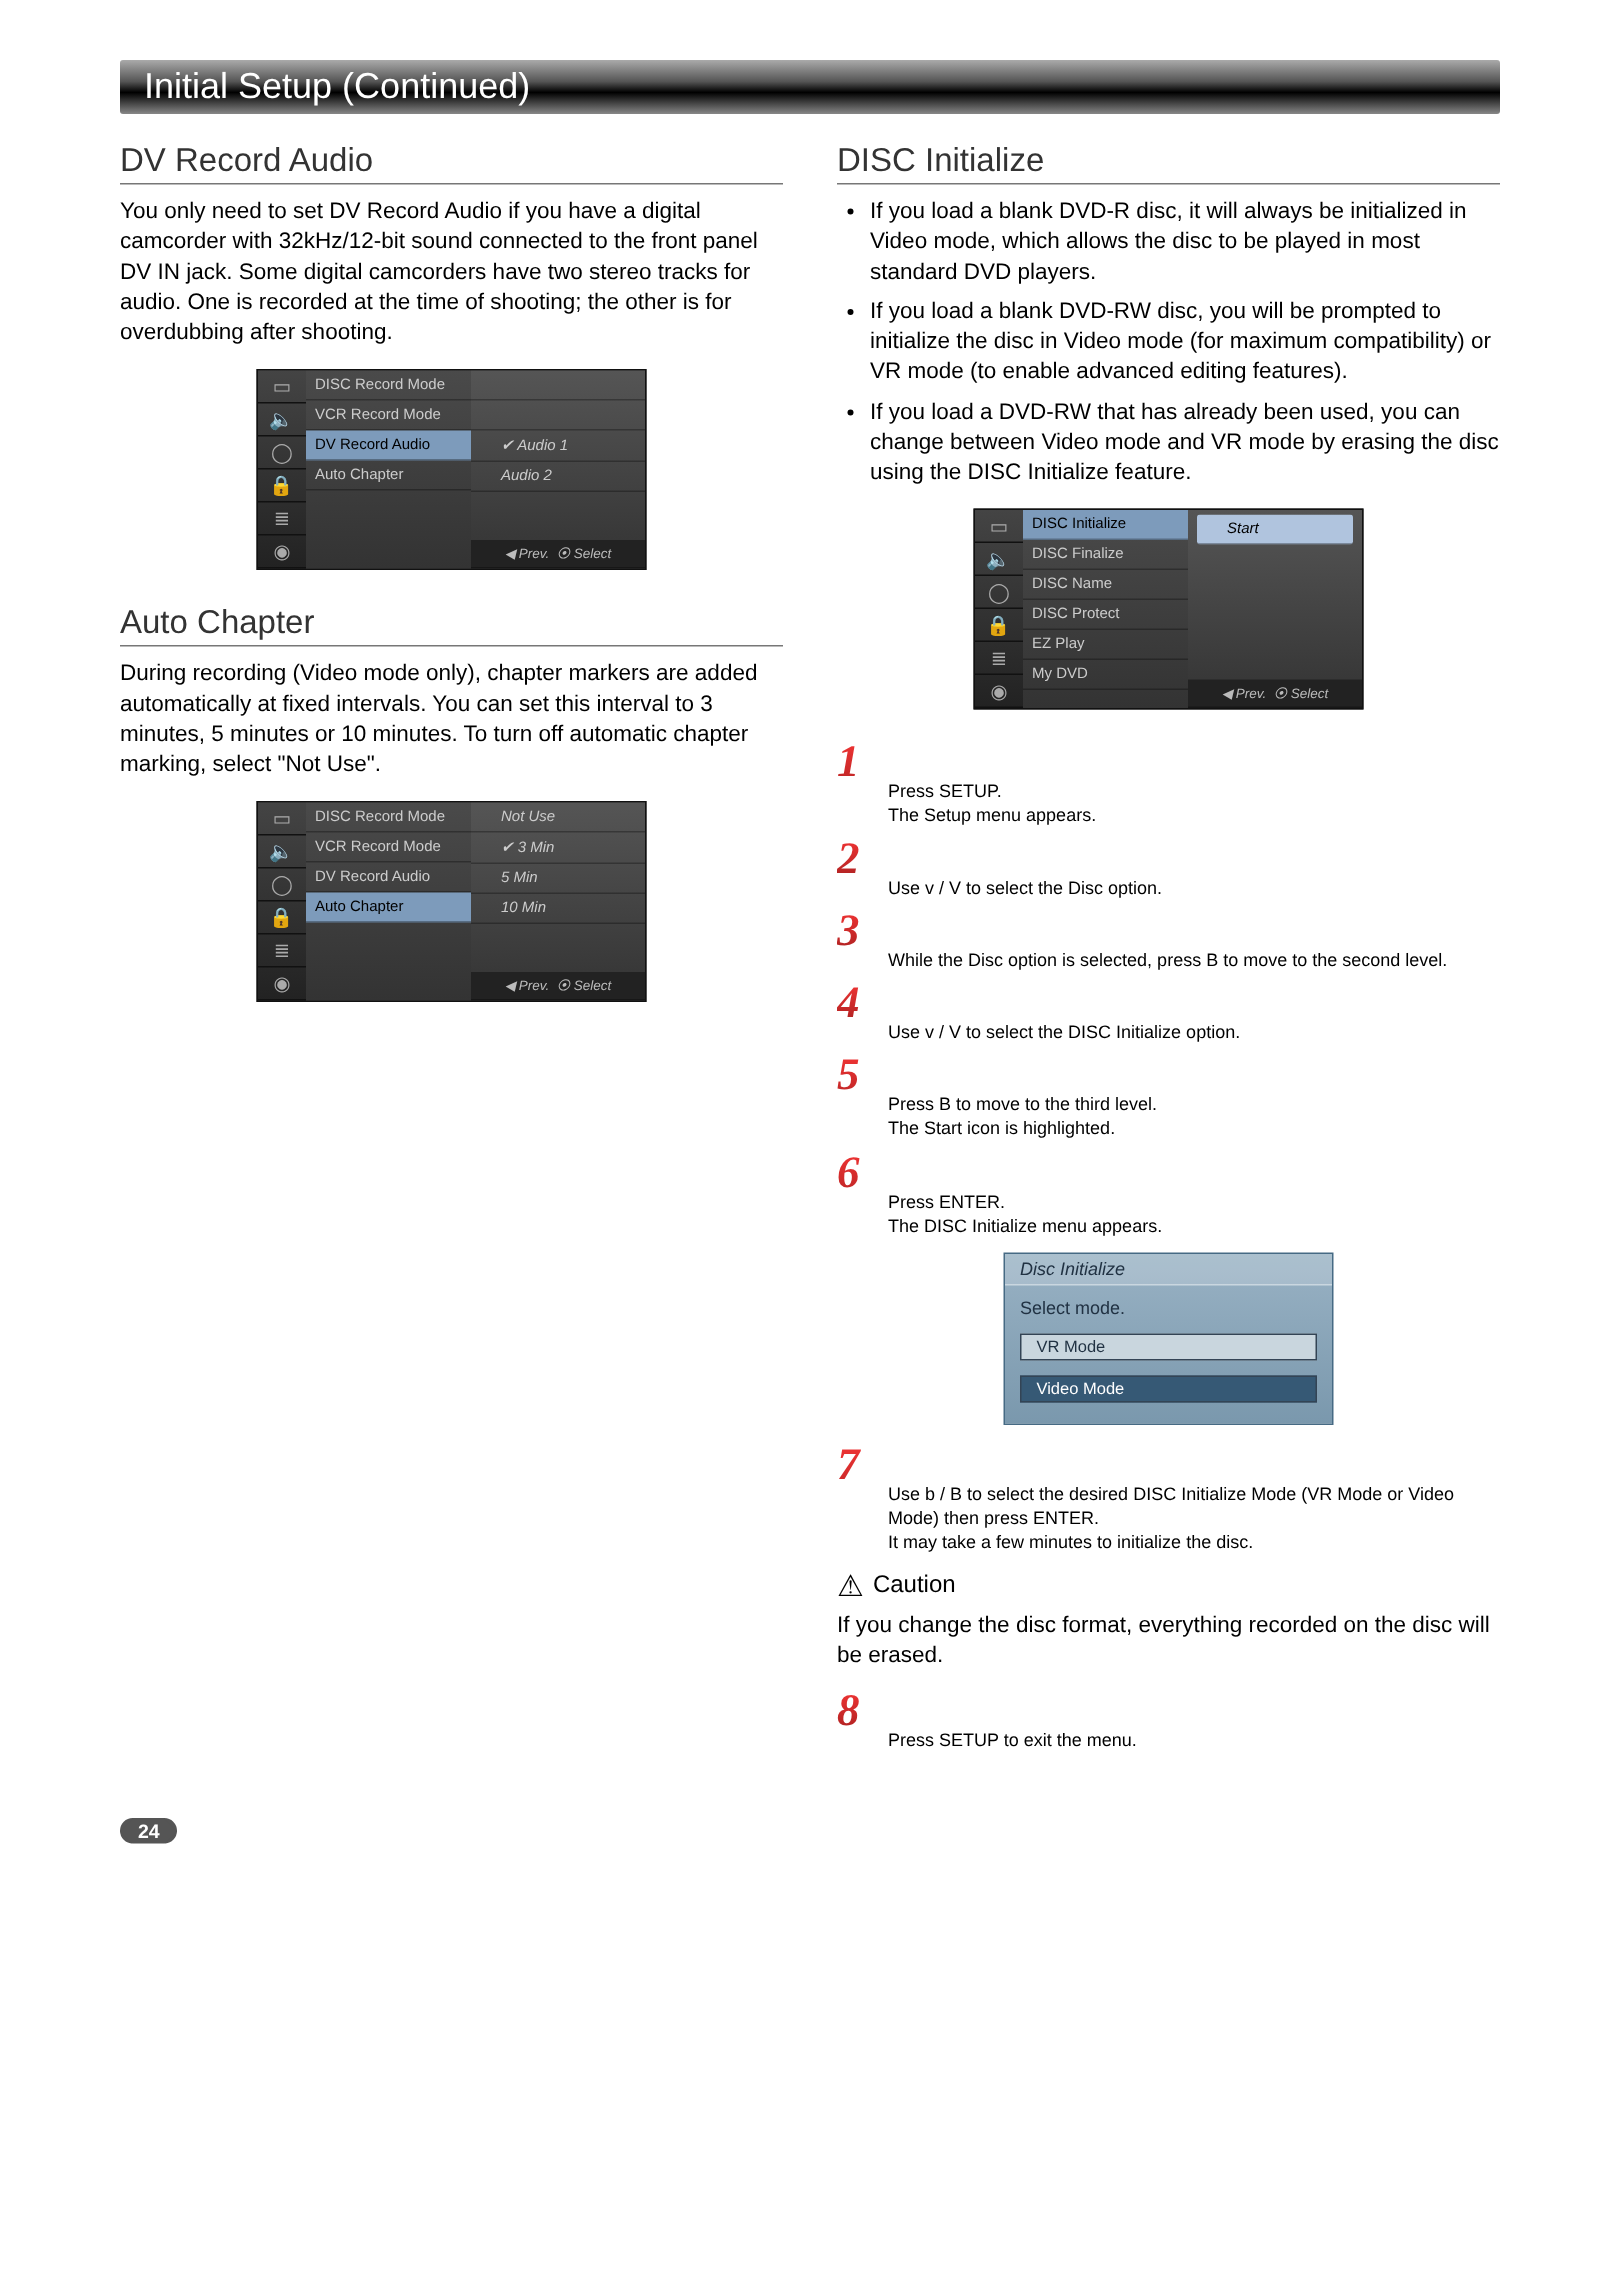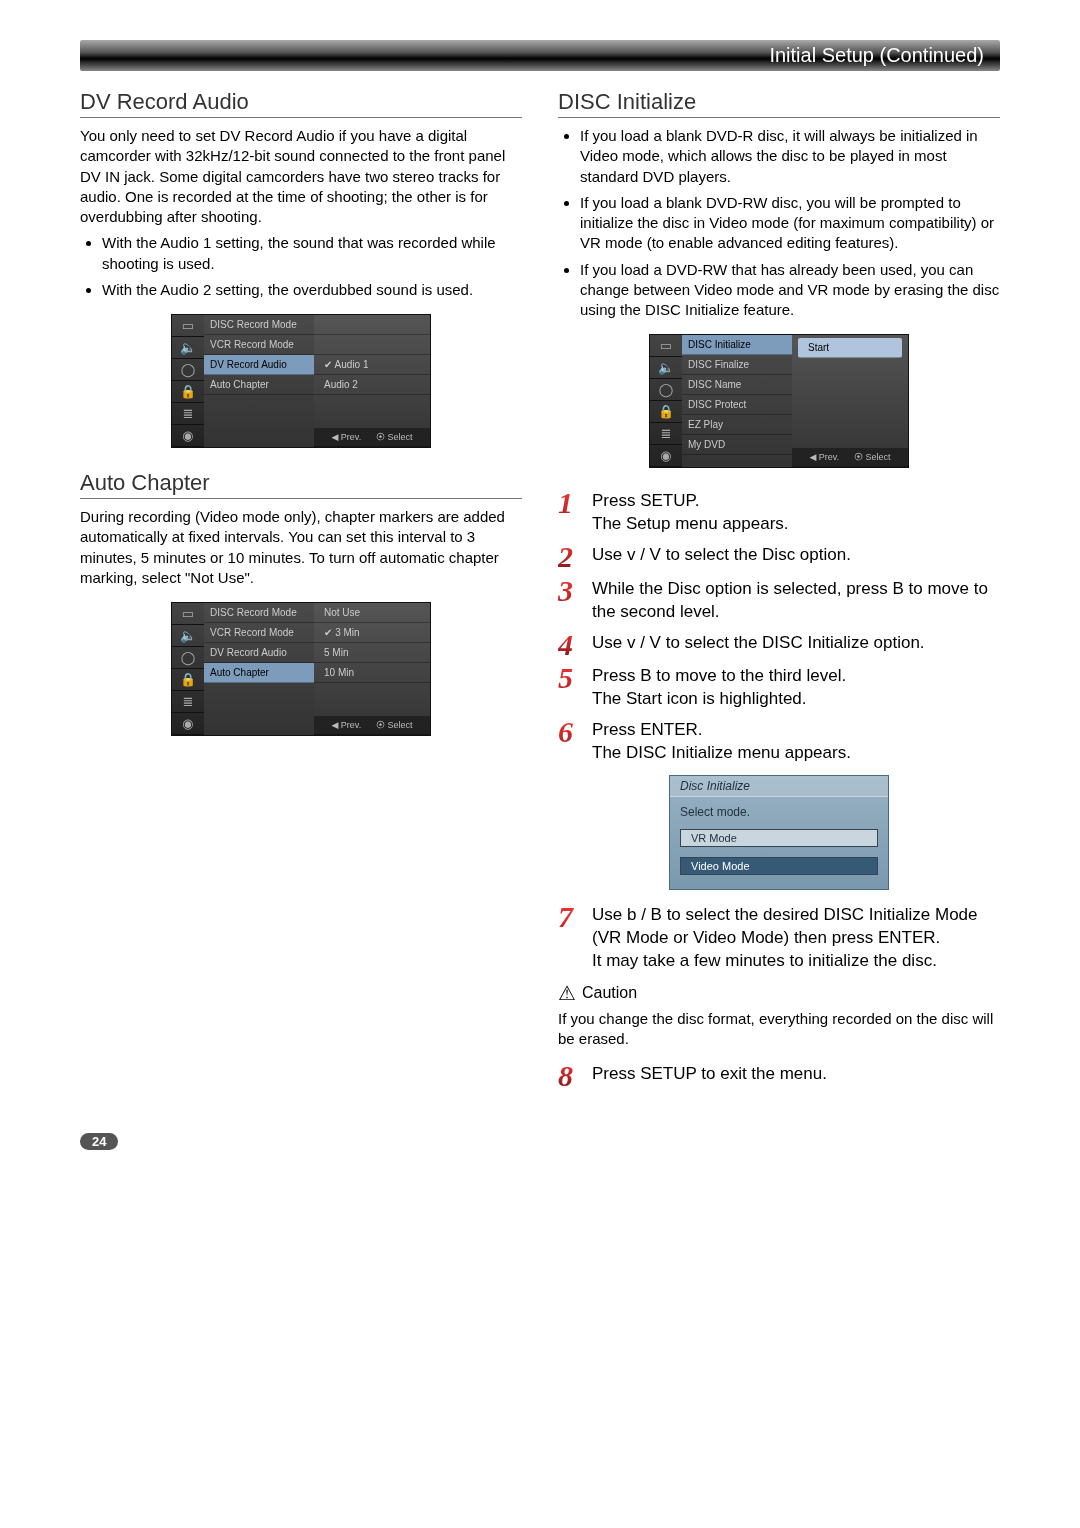--- a/index.html
+++ b/index.html
@@ -7,25 +7,24 @@
     font-family: Arial, Helvetica, sans-serif;
     background: #fff;
     width: 1080px;
     margin: 0 auto;
     padding: 40px 80px 60px 80px;
     color: #000;
   }
   .chapter-bar {
     background: linear-gradient(to bottom, #aaa, #555 40%, #000 60%, #888);
     color: #fff;
-    font-size: 20px;
+    font-size: 24px;
     padding: 4px 16px;
     margin-bottom: 18px;
     border-radius: 2px;
-    text-align: right;
   }
   .columns {
     display: flex;
     gap: 36px;
   }
   .col { flex: 1; }
   h2 {
     font-size: 22px;
     font-weight: normal;
     border-bottom: 1px solid #777;
@@ -66,22 +65,23 @@
     padding: 4px 6px;
     border-bottom: 1px solid rgba(0,0,0,0.3);
   }
   .menu-list .hl { background: #7d9bbb; color: #000; }
   .menu-values {
     flex: 1;
     background: linear-gradient(to bottom,#555,#333);
     position: relative;
   }
   .menu-values div {
-    padding: 4px 10px;
+    padding: 4px 20px;
     border-bottom: 1px solid rgba(0,0,0,0.3);
+    font-style: italic;
   }
   .menu-btn {
     background: #b0c4de; color:#000; border-radius:2px;
     margin: 3px 6px; padding: 1px 0;
   }
   .check::before { content:"✔ "; }
   .menu-footer {
     position:absolute; bottom:0; left:0; right:0;
     background:#222; display:flex; justify-content:space-around;
     padding:2px 0; font-size:9px; color:#bbb;
@@ -95,21 +95,21 @@
     font-weight: bold;
     font-size: 30px;
     line-height: 0.85;
     min-width: 26px;
     text-align: left;
     background: linear-gradient(to bottom, #e33, #8a1818);
     -webkit-background-clip: text;
     -webkit-text-fill-color: transparent;
     color:#b02020;
   }
-  .step-text { flex:1; font-size:17px; line-height:1.35; }
+  .step-text { flex:1; font-size:12px; line-height:1.35;margin-top:24px; }
   .dialog {
     width: 220px;
     margin: 10px auto 14px auto;
     border: 1px solid #466a84;
     background: linear-gradient(to bottom,#99b2c4,#7a98ad);
     font-size: 12px; color:#213243;
   }
   .dialog .dlg-title {
     padding: 3px 10px; font-style: italic;
     background: rgba(255,255,255,0.18);
@@ -145,24 +145,20 @@
 
 
 
 <div class="chapter-bar">Initial Setup (Continued)</div>
 
 <div class="columns">
 
   <div class="col">
     <h2>DV Record Audio</h2>
     <p>You only need to set DV Record Audio if you have a digital camcorder with 32kHz/12-bit sound connected to the front panel DV IN jack. Some digital camcorders have two stereo tracks for audio. One is recorded at the time of shooting; the other is for overdubbing after shooting.</p>
-    <ul>
-      <li>With the Audio 1 setting, the sound that was recorded while shooting is used.</li>
-      <li>With the Audio 2 setting, the overdubbed sound is used.</li>
-    </ul>
 
     <div class="menu-panel">
       <div class="menu-iconbar">
         <div class="mi">▭</div>
         <div class="mi">🔈</div>
         <div class="mi">◯</div>
         <div class="mi">🔒</div>
         <div class="mi">≣</div>
         <div class="mi">◉</div>
       </div>

